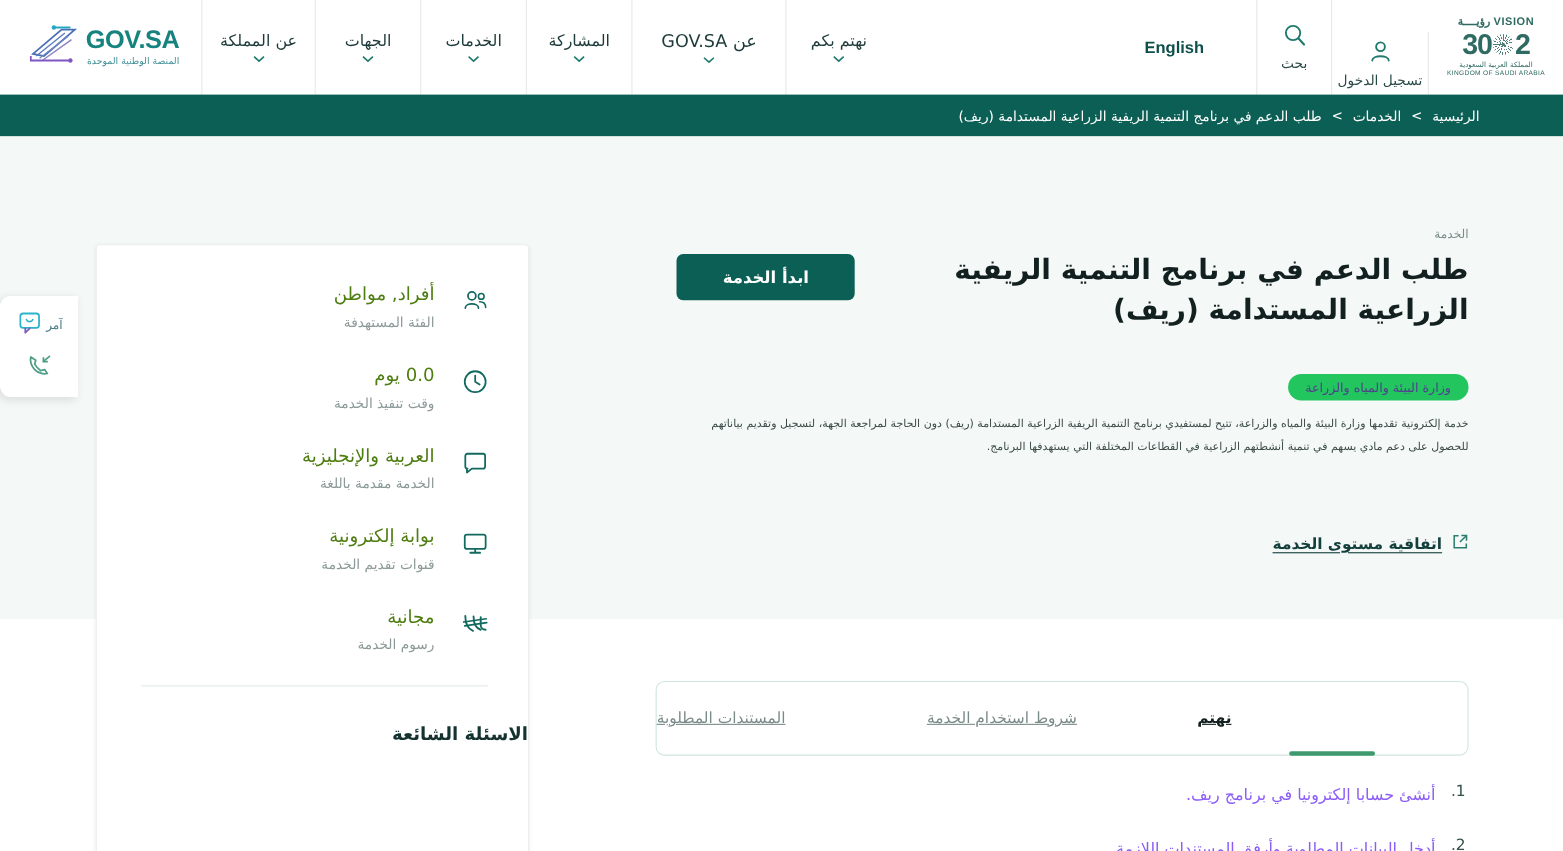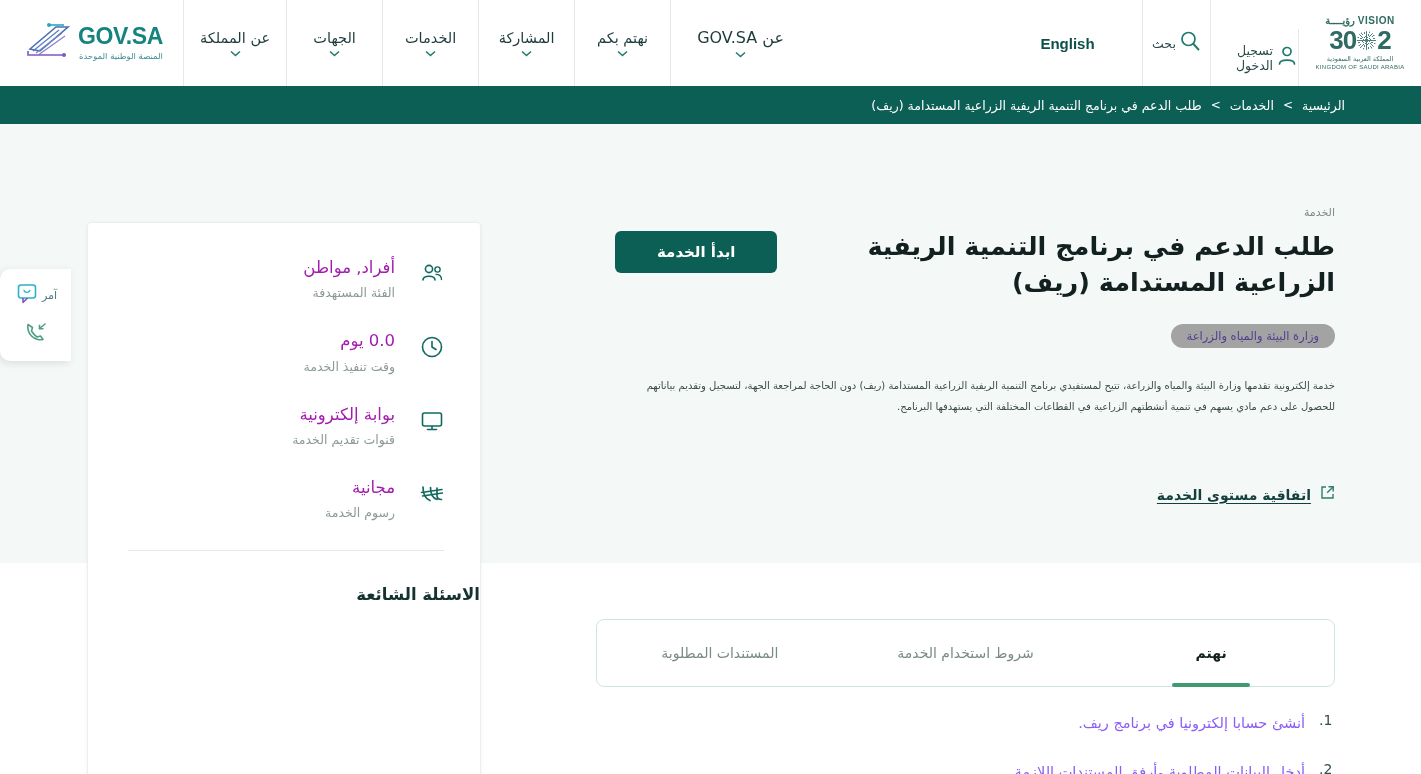--- a/index.html
+++ b/index.html
@@ -57,21 +57,21 @@
   .chev {
     width: 11px; height: 7px;
     display: block;
   }
   .chev svg { display: block; }
 
   .nav-spacer { flex: 1 1 auto; }
 
   .icon-cell {
     width: 68px;
-    display: flex; flex-direction: row;
+    display: flex; flex-direction: column;
     align-items: center; justify-content: center; gap: 3px;
     border-right: 1px solid #e6e9e9;
     cursor: pointer;
     flex: 0 0 auto;
   }
   .icon-cell.wide { width: 88px; margin-top: 29px; }
   .icon-cell .cap { font-size: 12.5px; color: #2a4a47; }
   .lang-cell {
     width: 150px;
     display: flex; align-items: center; justify-content: center;
@@ -156,22 +156,22 @@
     margin-top: 3px;
     background: #0c5f55; color: #ffffff;
     border: none; border-radius: 6px;
     padding: 12px 42px;
     font-size: 15px; font-weight: 600;
     font-family: inherit;
     cursor: pointer;
     white-space: nowrap;
   }
   .agency-badge {
-    position: absolute; top: 200px; right: 86px;
-    background: #a3a3a3; color: #4f3f8e;
+    position: absolute; top: 216px; right: 86px;
+    background: #22c55e; color: #4f3f8e;
     border-radius: 13px;
     padding: 5px 16px;
     font-size: 11.5px;
     display: inline-block;
   }
   .svc-desc {
     position: absolute; top: 252px; right: 86px;
     width: 716px;
     font-size: 10px; color: #3c4b49; line-height: 2.08;
     text-align: right;
@@ -203,21 +203,21 @@
     margin-bottom: 30px;
     gap: 22px;
   }
   .fact-icon {
     width: 30px; height: 30px; flex: 0 0 30px;
     display: flex; align-items: center; justify-content: center;
     color: #11695f; margin-top: 2px;
   }
   .fact-body { flex: 1 1 auto; text-align: right; }
   .fact-value {
-    font-size: 16.5px; color: #a21caf; line-height: 1.35;
+    font-size: 16.5px; color: #4d7c0f; line-height: 1.35;
   }
   .fact-label {
     font-size: 12.5px; color: #8b9a98; margin-top: 6px;
   }
   .card-div {
     height: 1px; background: #e2ebe9;
     margin: 14px 36px 0 40px;
   }
   .faq-title {
     margin-top: 34px;
@@ -231,23 +231,23 @@
     position: absolute; top: 619px; right: 86px;
     width: 739px;
     background: #ffffff;
     border: 1px solid #cfe5df;
     border-radius: 8px;
     height: 68px;
     display: flex; flex-direction: row; align-items: stretch;
   }
   .tab {
     flex: 1 1 0;
-    display: flex; align-items: center; justify-content: center;
+    display: flex; align-items: center; justify-content: flex-end;
     position: relative; cursor: pointer;
-    font-size: 14px; color: #7a8a88;
+    font-size: 14px; color: #7a8a88; text-decoration: underline;
   }
   .tab.active { color: #12201f; font-weight: 700; }
   .tab.active::after {
     content: ""; position: absolute;
     bottom: -1px; left: 50%; transform: translateX(-50%);
     width: 78px; height: 4px; background: #3f9a6f;
     border-radius: 2px;
   }
 
   .steps {
@@ -336,31 +336,31 @@
 
   <div class="nav-item">
     <span class="nav-label">المشاركة</span>
     <span class="chev">
       <svg width="11" height="7" viewBox="0 0 11 7">
           <path d="M1 1.5 L5.5 5.5 L10 1.5" fill="none" stroke="#1f7a6e" stroke-width="1.5"></path>
         </svg>
     </span>
   </div>
 
-  <div class="nav-item">
-    <span class="nav-label">نهتم بكم</span>
+  <div class="nav-item" style="min-width:140px">
+    <span class="nav-label lg">عن GOV.SA</span>
     <span class="chev">
       <svg width="11" height="7" viewBox="0 0 11 7">
           <path d="M1 1.5 L5.5 5.5 L10 1.5" fill="none" stroke="#1f7a6e" stroke-width="1.5"></path>
         </svg>
     </span>
   </div>
 
-  <div class="nav-item" style="min-width:140px">
-    <span class="nav-label lg">عن GOV.SA</span>
+  <div class="nav-item">
+    <span class="nav-label">نهتم بكم</span>
     <span class="chev">
       <svg width="11" height="7" viewBox="0 0 11 7">
           <path d="M1 1.5 L5.5 5.5 L10 1.5" fill="none" stroke="#1f7a6e" stroke-width="1.5"></path>
         </svg>
     </span>
   </div>
 
   <div class="nav-spacer"></div>
 
   <div class="lang-cell">
@@ -464,20 +464,31 @@
         <circle cx="13" cy="13" r="9.5" fill="none" stroke="#11695f" stroke-width="1.6"></circle>
         <path d="M13 7.5 V13 L17 15.5" fill="none" stroke="#11695f" stroke-width="1.6" stroke-linecap="round"></path>
       </svg>
     </span>
     <div class="fact-body">
       <div class="fact-value">0.0 يوم</div>
       <div class="fact-label">وقت تنفيذ الخدمة</div>
     </div>
   </div>
 
+  <div class="fact">
+    <span class="fact-icon">
+      <svg width="26" height="26" viewBox="0 0 26 26">
+        <path d="M4 6.5 A2 2 0 0 1 6 4.5 H20 A2 2 0 0 1 22 6.5 V16 A2 2 0 0 1 20 18 H10 L5.5 21.5 V18 H6 A2 2 0 0 1 4 16 Z" fill="none" stroke="#11695f" stroke-width="1.6" stroke-linejoin="round"></path>
+      </svg>
+    </span>
+    <div class="fact-body">
+      <div class="fact-value">العربية والإنجليزية</div>
+      <div class="fact-label">الخدمة مقدمة باللغة</div>
+    </div>
+  </div>
 
   <div class="fact">
     <span class="fact-icon">
       <svg width="26" height="26" viewBox="0 0 26 26">
         <rect x="3.5" y="5" width="19" height="13" rx="2" fill="none" stroke="#11695f" stroke-width="1.6"></rect>
         <path d="M13 18 V21.5" stroke="#11695f" stroke-width="1.6"></path>
         <path d="M8.5 21.5 H17.5" stroke="#11695f" stroke-width="1.6" stroke-linecap="round"></path>
       </svg>
     </span>
     <div class="fact-body">

